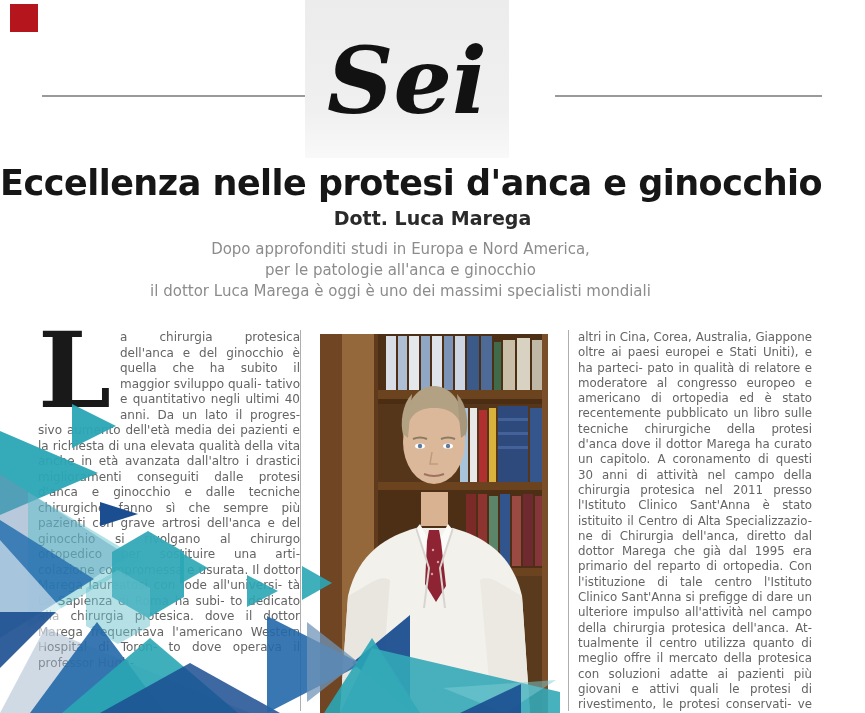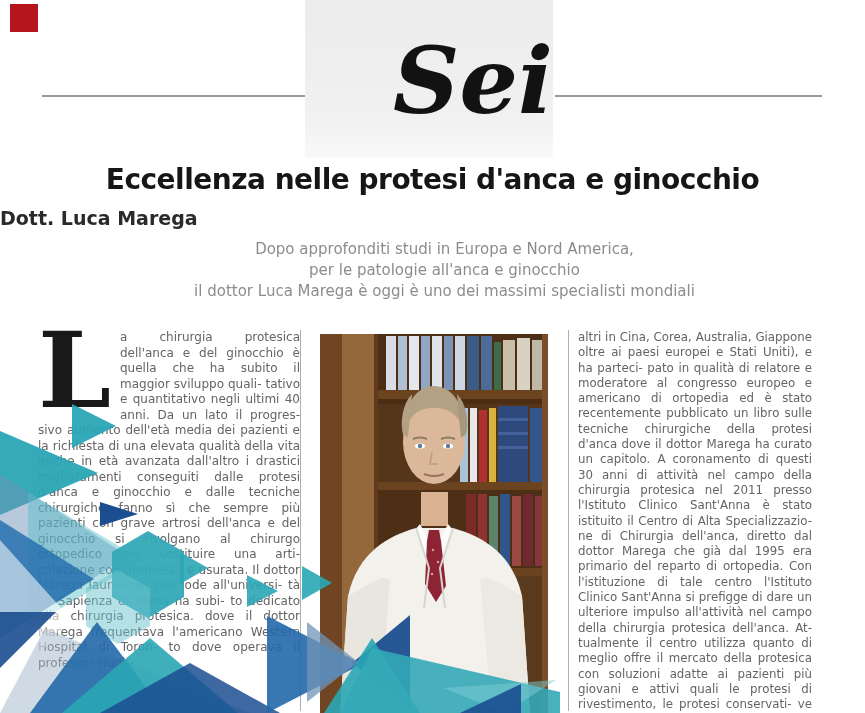--- a/index.html
+++ b/index.html
@@ -6,32 +6,32 @@
   body{font-family:"DejaVu Sans","Liberation Sans",sans-serif;}
   #page{position:relative;width:865px;height:713px;background:#ffffff;overflow:hidden;}
 
   
   .corner-square{position:absolute;left:10px;top:4px;width:28px;height:28px;background:#b5161d;}
 
   
   .rule{position:absolute;top:95px;height:2px;background:#9a9a9a;}
   .rule.left{left:42px;width:263px;}
   .rule.right{left:555px;width:267px;}
-  .masthead-box{position:absolute;left:305px;top:0;width:248px;height:158px;
-    background:linear-gradient(#ececec,#f0f0f0 70%,#f9f9f9);display:flex;align-items:center;justify-content:flex-end;}
+  .masthead-box{position:absolute;left:305px;top:0;width:204px;height:158px;
+    background:linear-gradient(#ececec,#f0f0f0 70%,#f9f9f9);display:flex;align-items:center;justify-content:center;}
   .masthead-logo{font-family:"DejaVu Serif","Liberation Serif",serif;font-style:italic;font-weight:bold;
     font-size:92px;color:#121212;line-height:1;transform:translateY(2px);}
 
   
-  .title{position:absolute;left:0;top:163px;width:865px;text-align:center;
-    font-size:28px;font-weight:bold;color:#161616;letter-spacing:-0.5px;}
-  .author{position:absolute;left:0;top:207px;width:865px;text-align:left;
+  .title{position:absolute;left:0;top:163px;width:865px;text-align:left;
+    font-size:35px;font-weight:bold;color:#161616;letter-spacing:-0.5px;}
+  .author{position:absolute;left:0;top:207px;width:865px;text-align:center;
     font-size:19px;font-weight:bold;color:#2a2a2a;}
   .intro{position:absolute;left:0;top:239px;width:801px;text-align:center;
-    font-size:15px;color:#8c8c8c;line-height:21px;margin-left:44px;}
+    font-size:15px;color:#8c8c8c;line-height:21px;}
 
   
   .col-divider{position:absolute;top:330px;width:1px;height:381px;background:#aeaeae;}
   .divider-1{left:300px;}
   .divider-2{left:568px;}
 
   .left-col{position:absolute;left:38px;top:330px;width:262px;height:340px;
     font-size:12px;line-height:15.5px;color:#646464;text-align:justify;overflow:hidden;}
   .right-col{position:absolute;left:578px;top:330px;width:234px;height:383px;
     font-size:11.8px;line-height:15.3px;color:#646464;text-align:justify;overflow:hidden;}

